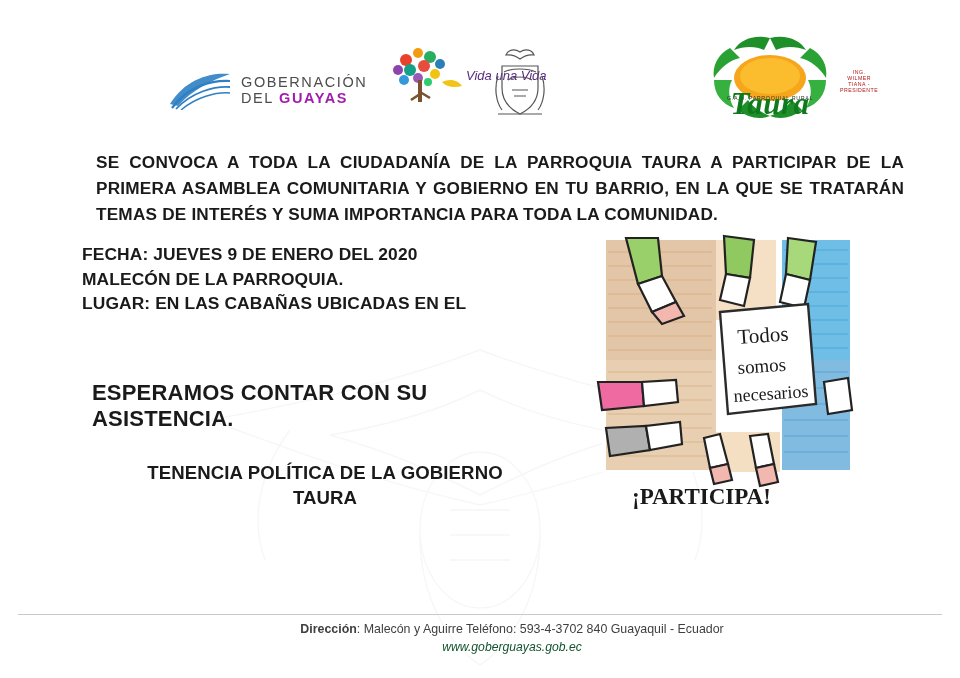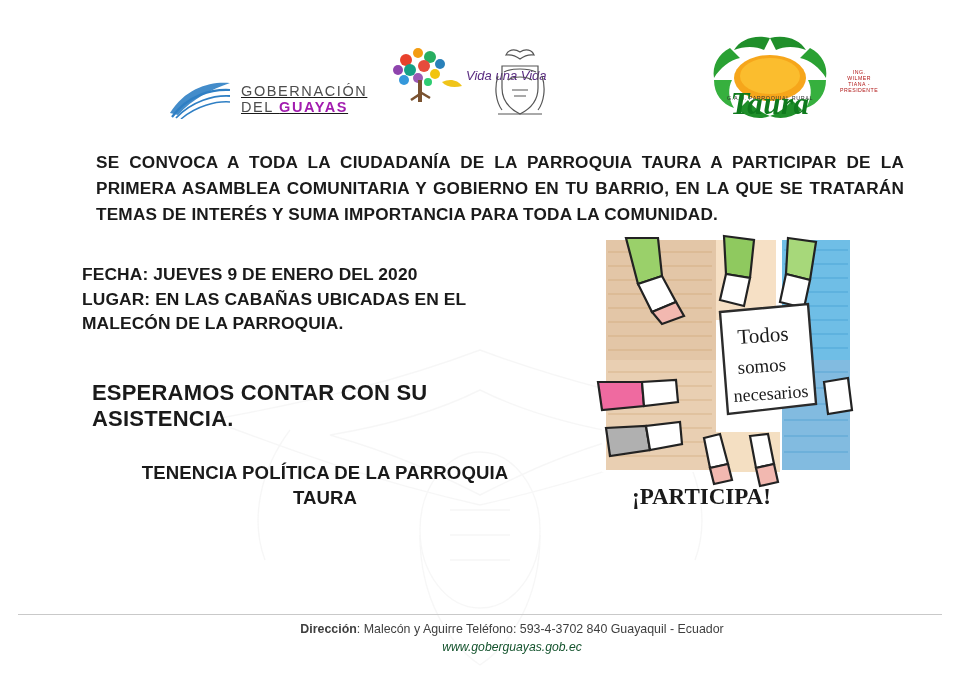--- a/index.html
+++ b/index.html
@@ -45,21 +45,21 @@
     height: 110px;
   }
 
   .logo {
     position: absolute;
     display: flex;
     align-items: center;
   }
 
   
-  .logo-gob { left: 168px; top: 53px; text-decoration: underline; }
+  .logo-gob { left: 168px; top: 44px; }
   .gob-swoosh { width: 64px; height: 40px; position: relative; margin-right: 9px; }
   .gob-text { line-height: 1.12; }
   .gob-line1 {
     font-size: 14.5px;
     letter-spacing: 1.6px;
     color: #4d4d4d;
   }
   .gob-line2 {
     font-size: 14.5px;
     letter-spacing: 1.6px;
@@ -127,21 +127,20 @@
 
   .details {
     position: absolute;
     left: 82px;
     top: 242px;
     width: 470px;
     font-size: 17.4px;
     font-weight: bold;
     line-height: 1.42;
     letter-spacing: .1px;
-    margin-top: 20px;
   }
 
   .expect {
     position: absolute;
     left: 92px;
     top: 380px;
     width: 460px;
     font-size: 22px;
     font-weight: bold;
     letter-spacing: .2px;
@@ -291,28 +290,28 @@
         <div class="taura-word" style="position:absolute;left:0;right:0;top:58px;">Taura</div>
       </div>
       <div class="taura-bottom">ING. WILMER TIANA - PRESIDENTE</div>
     </div>
   </div>
 
   <div class="intro">SE CONVOCA A TODA LA CIUDADANÍA DE LA PARROQUIA TAURA A PARTICIPAR DE LA PRIMERA ASAMBLEA COMUNITARIA Y GOBIERNO EN TU BARRIO, EN LA QUE SE TRATARÁN TEMAS DE INTERÉS Y SUMA IMPORTANCIA PARA TODA LA COMUNIDAD.</div>
 
   <div class="details">
     <div>FECHA: JUEVES 9 DE ENERO DEL 2020</div>
+    <div>MALECÓN DE LA PARROQUIA.</div>
     <div>LUGAR: EN LAS CABAÑAS UBICADAS EN EL</div>
-    <div>MALECÓN DE LA PARROQUIA.</div>
   </div>
 
   <div class="expect">ESPERAMOS  CONTAR CON SU ASISTENCIA.</div>
 
   <div class="signoff">
-    <div>TENENCIA POLÍTICA DE LA PARROQUIA</div>
+    <div>TENENCIA POLÍTICA DE LA GOBIERNO</div>
     <div>TAURA</div>
   </div>
 
   <div class="illustration">
     <svg width="280" height="288" viewBox="0 0 280 288" xmlns="http://www.w3.org/2000/svg">
 
       <rect x="10" y="4" width="250" height="236" fill="#ffffff"></rect>
       <rect x="14" y="8" width="110" height="120" fill="#d9b38a" opacity=".75"></rect>
       <rect x="14" y="128" width="110" height="110" fill="#e0bb92" opacity=".7"></rect>
       <rect x="124" y="8" width="60" height="80" fill="#f2d3ac" opacity=".7"></rect>

